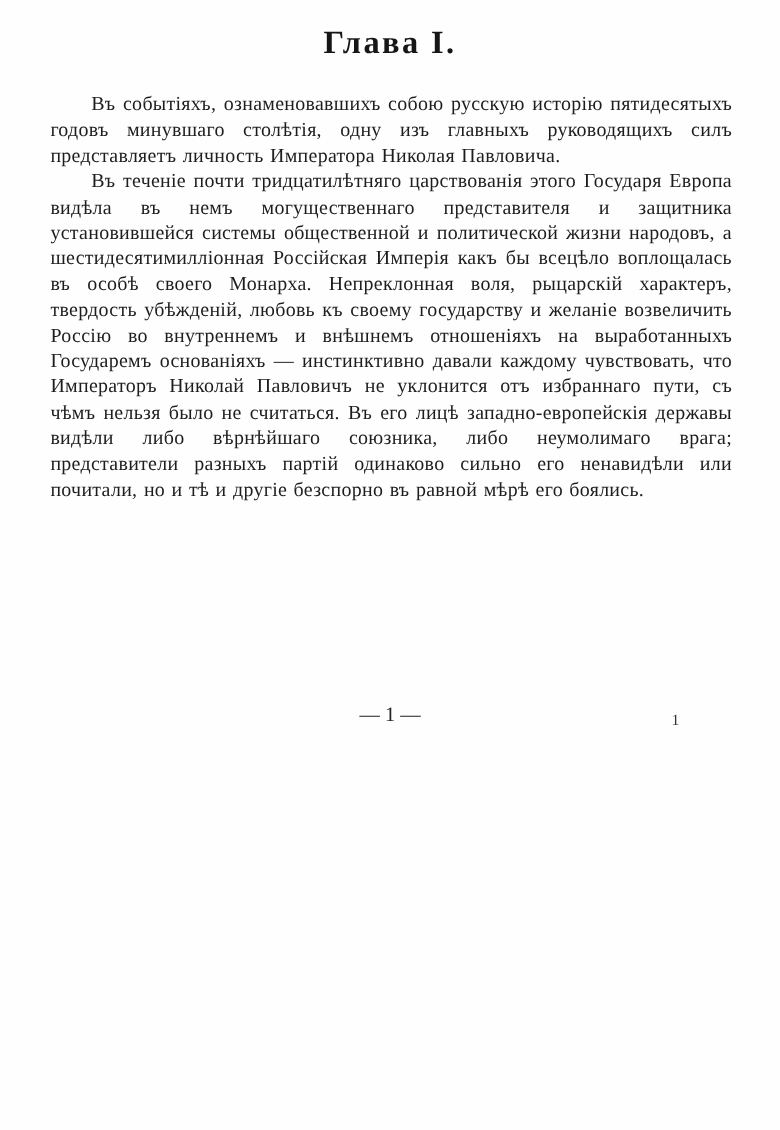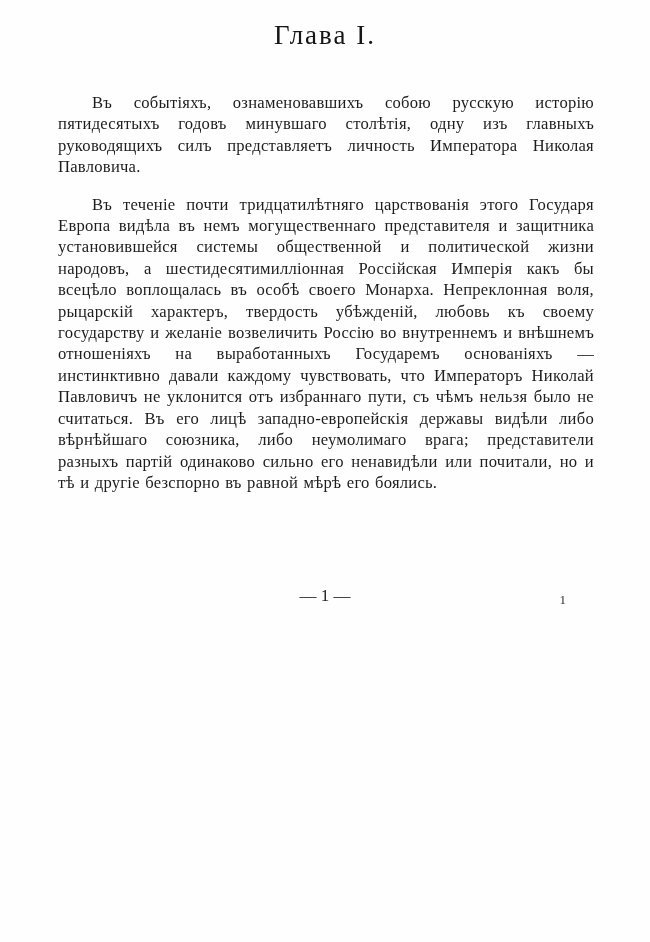--- a/index.html
+++ b/index.html
@@ -15,34 +15,34 @@
     background: #fefefe;
     overflow: hidden;
     font-family: "Liberation Serif", "DejaVu Serif", serif;
     color: #1d1d1d;
   }
   .chapter-title {
     margin: 0;
     padding-top: 20px;
     text-align: center;
     font-size: 27px;
-    font-weight: normal;
+    font-weight: bold;
     letter-spacing: 2px;
     color: #161616;
   }
   .body-text {
     padding: 25px 40px 0 42px;
     font-size: 16.6px;
     line-height: 21.4px;
     text-align: justify;
     letter-spacing: 0.25px;
     word-spacing: 1px;
   }
   .body-text p {
-    margin: 16px;
+    margin: 0;
     text-indent: 34px;
   }
   .page-footer {
     position: absolute;
     top: 586px;
     left: 0;
     width: 100%;
     text-align: center;
     font-size: 17px;
     color: #222;

